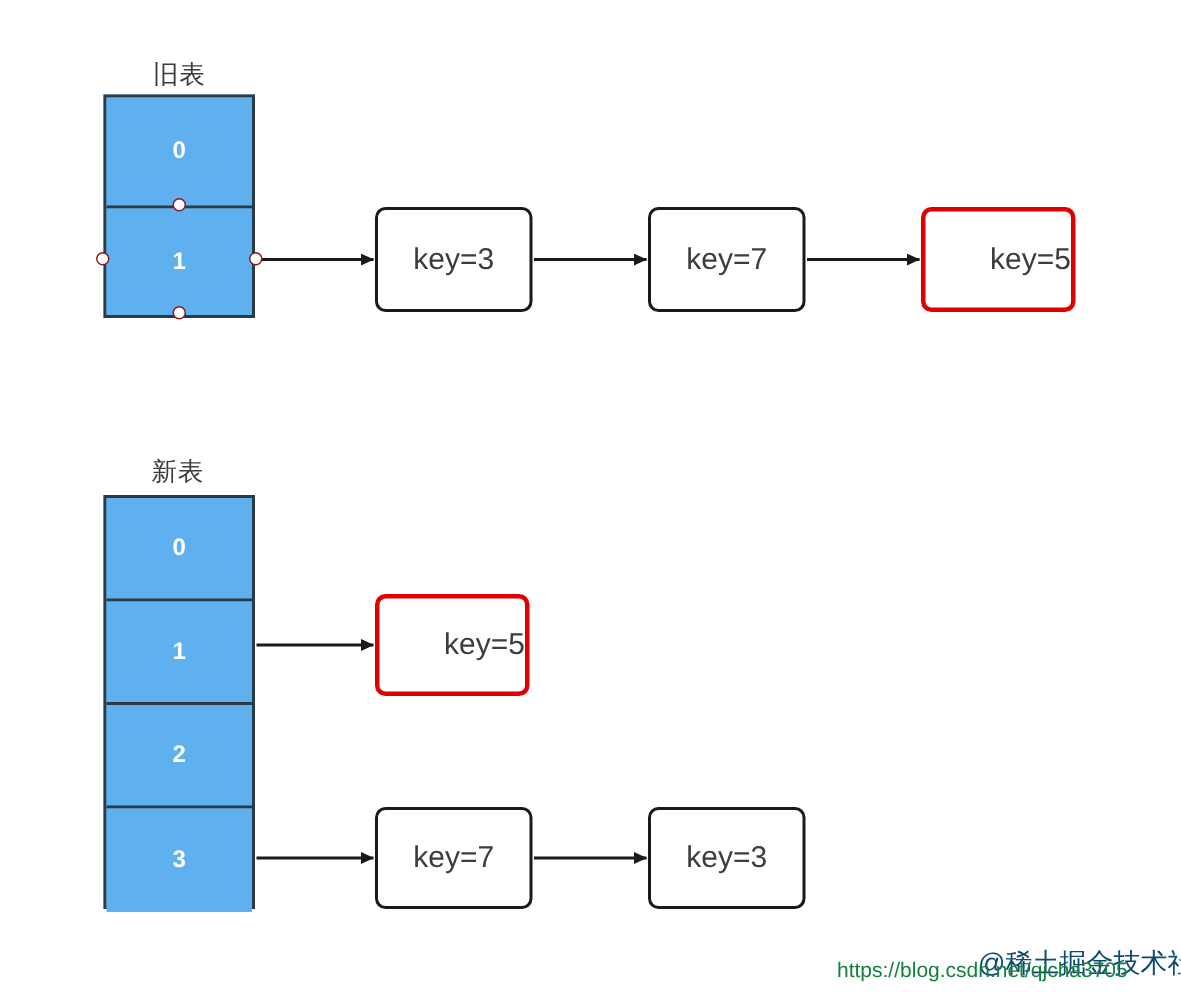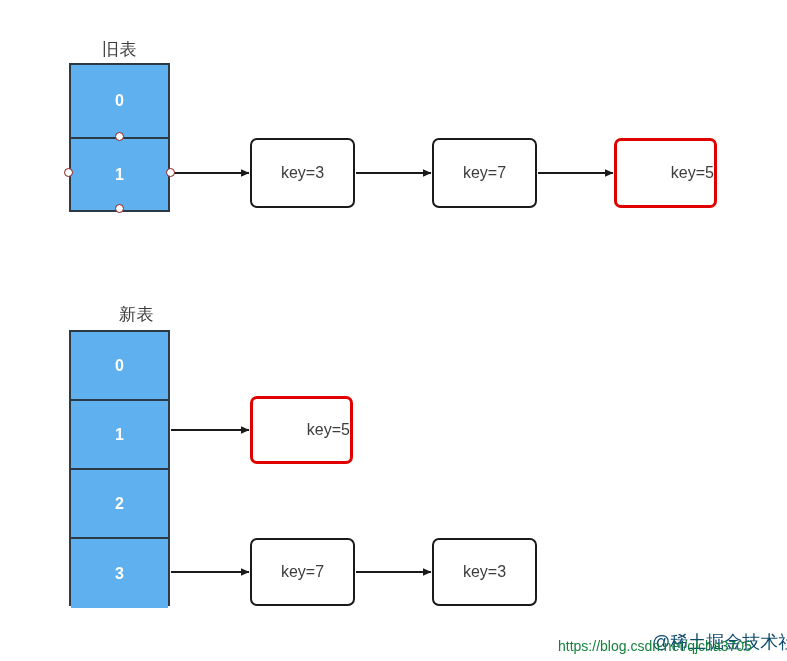--- a/index.html
+++ b/index.html
@@ -50,21 +50,21 @@
   }
   .node-box {
     position: absolute;
     box-sizing: border-box;
     background: #ffffff;
     border: 2px solid #1a1a1a;
     border-radius: 7px;
     display: flex;
     align-items: center;
     justify-content: center;
-    font-size: 16px;
+    font-size: 20px;
     color: #3d3d3d;
   }
   .node-box.highlight {
     border-color: #e00000;
     border-width: 3px;
     justify-content: flex-end;
   }
   .handle {
     position: absolute;
     width: 9px;
@@ -131,21 +131,21 @@
 <div class="node-box" style="left:250px; top:138px; width:105px; height:70px;">
   <span>key=3</span>
 </div>
 <div class="node-box" style="left:432px; top:138px; width:105px; height:70px;">
   <span>key=7</span>
 </div>
 <div class="node-box highlight" style="left:614px; top:138px; width:103px; height:70px;">
   <span>key=5</span>
 </div>
 
-<div class="table-label" style="left:86px; top:303px; width:101px;">新表</div>
+<div class="table-label" style="left:68px; top:303px; width:101px;">新表</div>
 
 <div class="bucket-table" style="left:69px; top:330px; width:101px; height:276px;">
   <div class="bucket-cell" style="height:69px;">
     <span>0</span>
   </div>
   <div class="bucket-cell" style="height:69px;">
     <span>1</span>
   </div>
   <div class="bucket-cell" style="height:69px;">
     <span>2</span>

